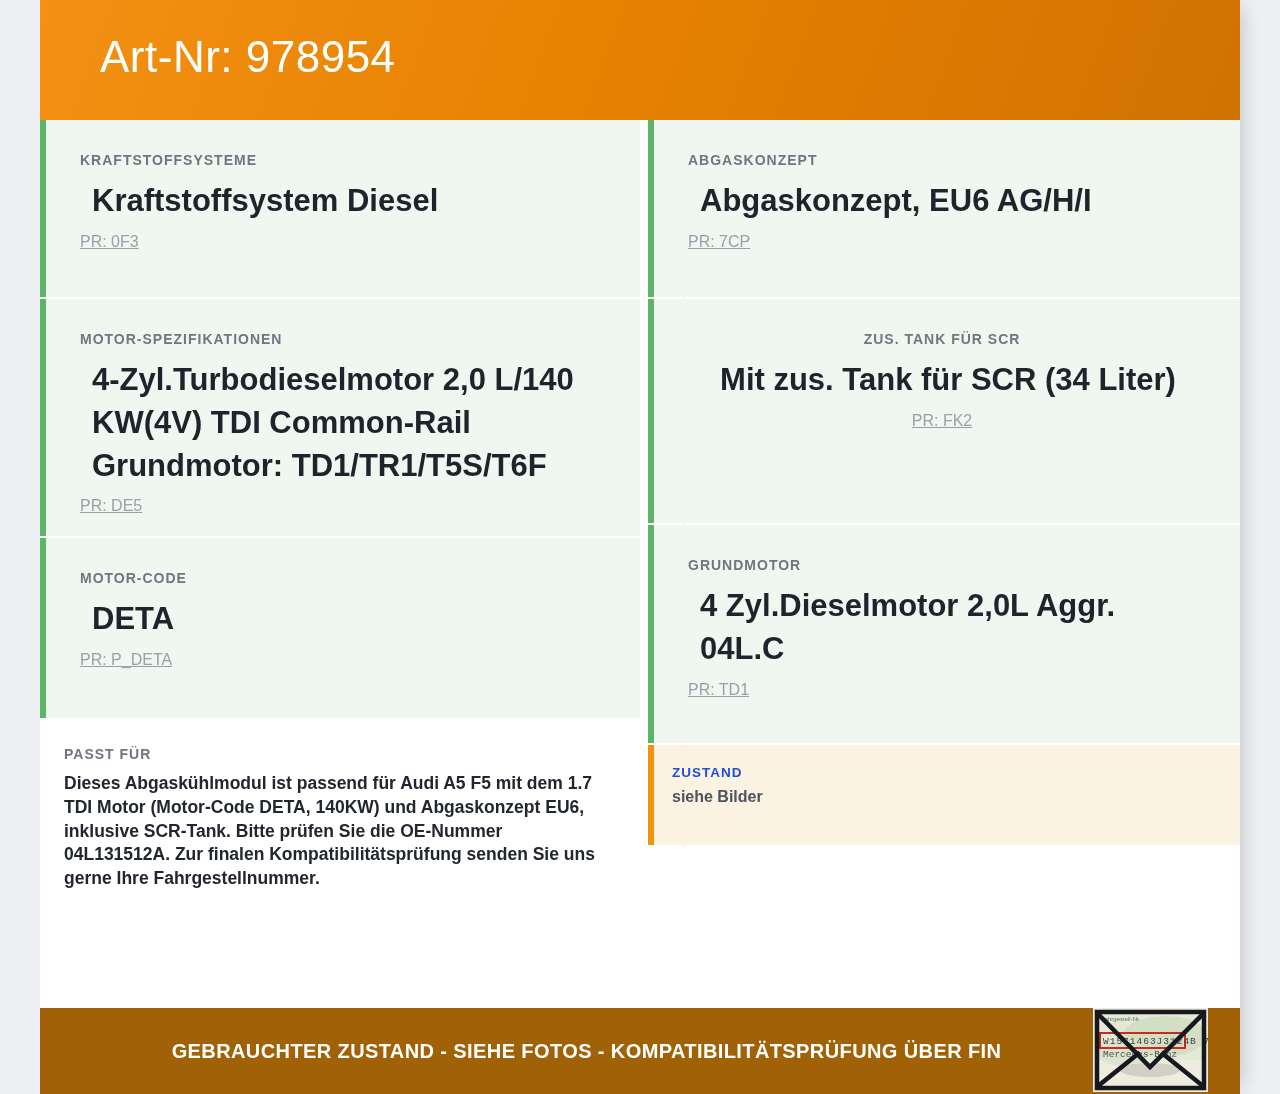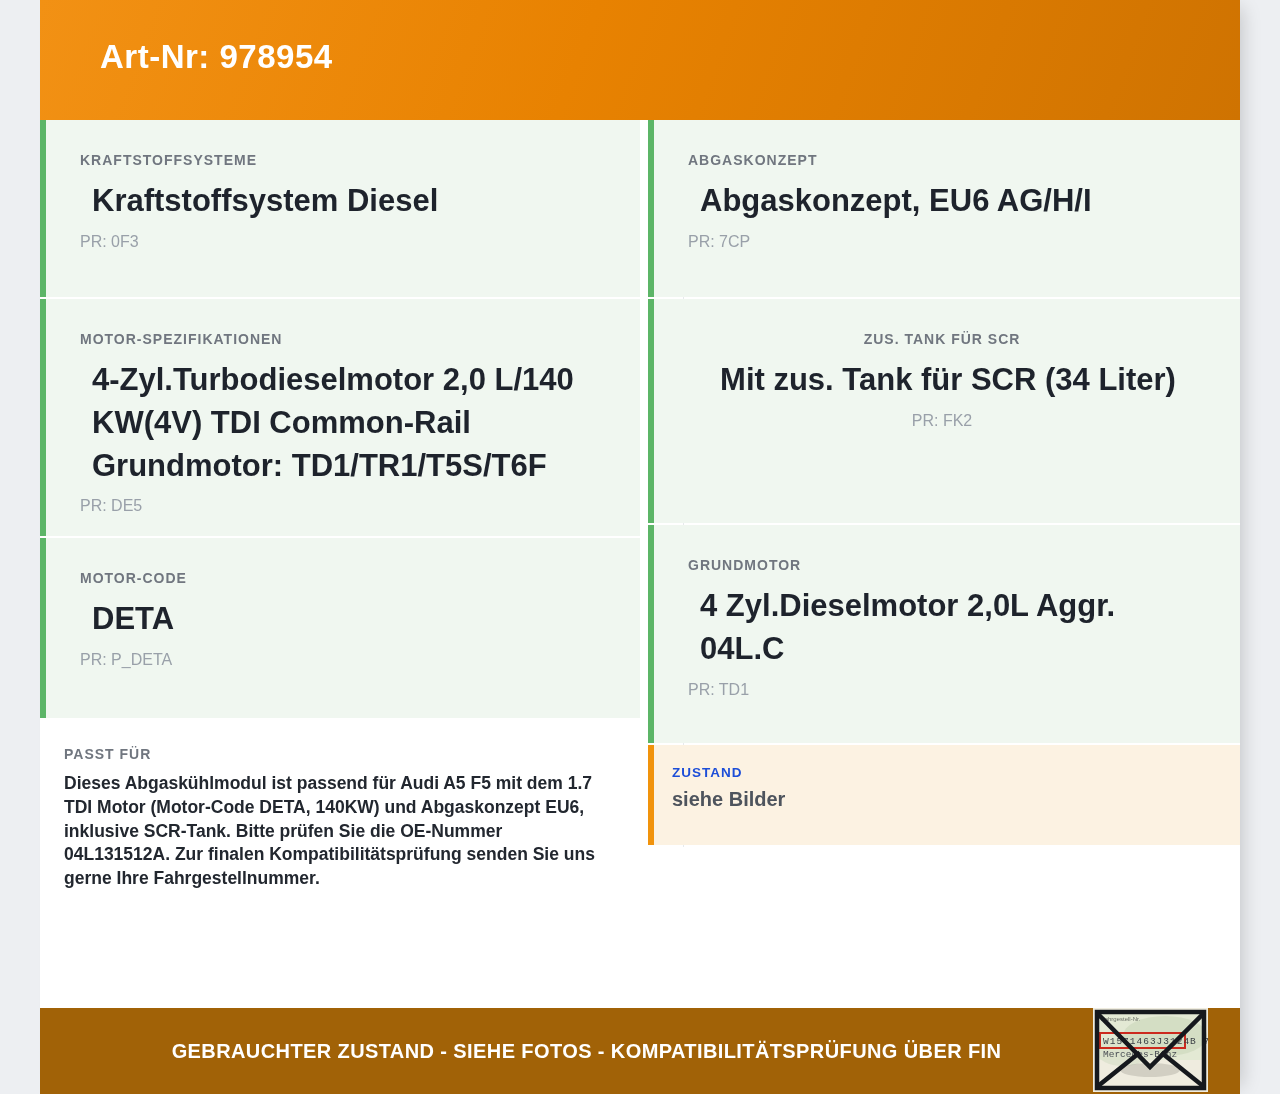--- a/index.html
+++ b/index.html
@@ -23,22 +23,22 @@
   .header {
     height: 120px;
     flex: 0 0 120px;
     background: linear-gradient(110deg, #f29114 0%, #e88201 45%, #cf7301 100%);
     display: flex;
     align-items: center;
     padding: 0 60px 6px 60px;
   }
   .header h1 {
     color: #ffffff;
-    font-size: 33px;
-    font-weight: 700;
+    font-size: 44px;
+    font-weight: 400;
     letter-spacing: 0.5px;
   }
   
   .main {
     position: relative;
     flex: 0 0 888px;
     height: 888px;
     display: flex;
     gap: 8px;
     background: #ffffff;
@@ -78,20 +78,21 @@
     color: #1e232c;
     font-size: 31px;
     font-weight: 700;
     line-height: 1.38;
     margin-bottom: 10px;
     margin-left: 12px;
   }
   .card-pr {
     color: #99a0a9;
     font-size: 16px;
+    text-decoration: underline;
   }
   .h177 { height: 177px; }
   .h309 { height: 237px; }
   .h180 { height: 180px; }
   .h224 { height: 224px; text-align: center; }
   .h218 { height: 218px; }
 
   .card-passt {
     flex: 1;
     background: #ffffff;
@@ -114,21 +115,21 @@
   .zustand-label {
     color: #1d4ed8;
     font-size: 13.5px;
     font-weight: 700;
     letter-spacing: 1px;
     text-transform: uppercase;
     margin-bottom: 8px;
   }
   .zustand-value {
     color: #4e545d;
-    font-size: 20px;
+    font-size: 16px;
     font-weight: 600;
   }
   .col-filler { flex: 1; background: #ffffff; }
 
   
   .footer {
     flex: 0 0 86px;
     height: 86px;
     background: #a16207;
     display: flex;

